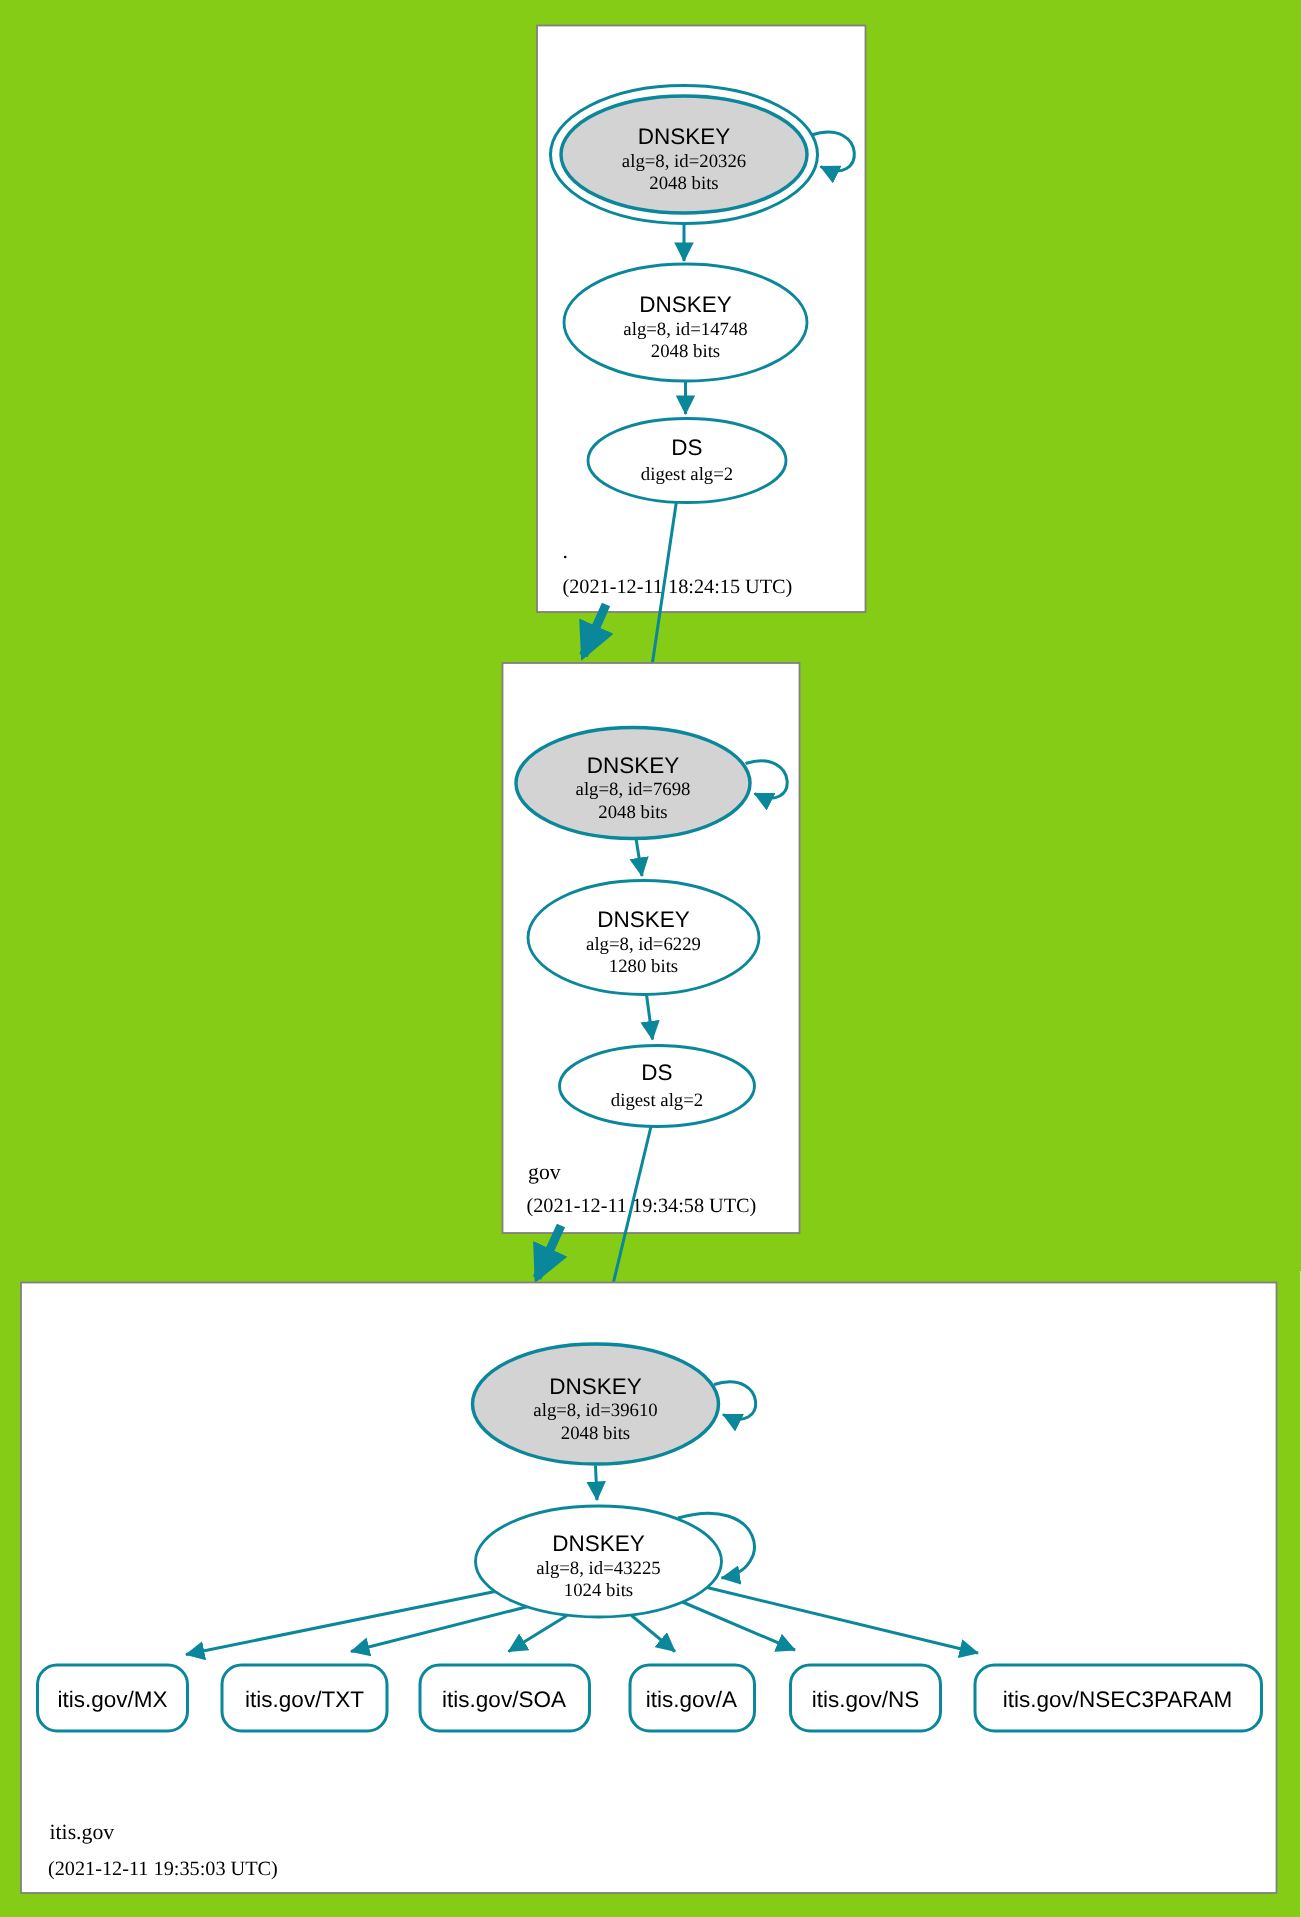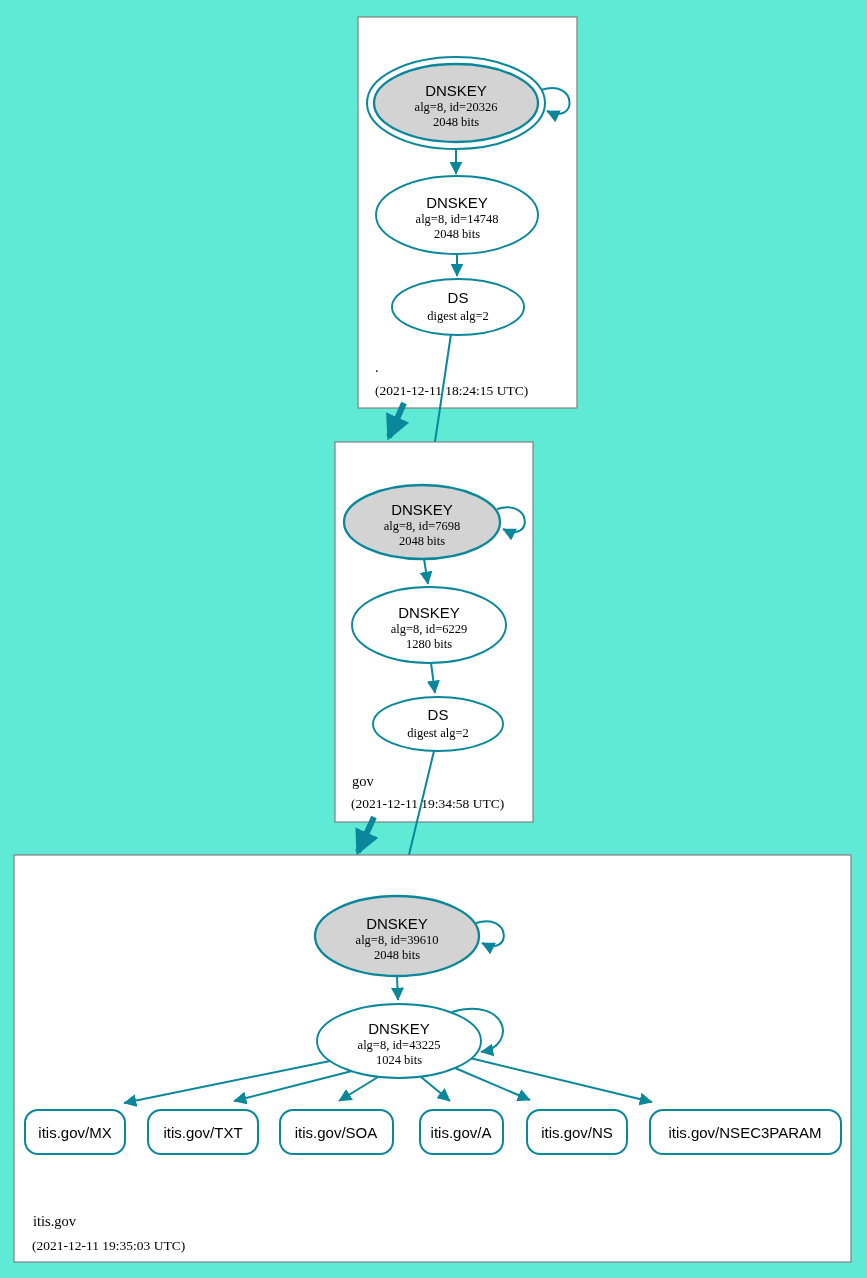--- a/index.html
+++ b/index.html
@@ -1,16 +1,16 @@
 <!DOCTYPE html>
 <html><head>
 <meta charset="utf-8">
 <style>
   html,body { margin:0; padding:0; background:#ffffff; }
-  .canvas { position:relative; width:867px; height:1278px; background:#5eead4; }
+  .canvas { position:relative; width:867px; height:1278px; background:#84cc16; }
   svg { position:absolute; top:0; left:0; }
   .zone-box { fill:#ffffff; stroke:#808080; stroke-width:1.2; }
   .edge { stroke:#0a879a; stroke-width:2; fill:none; }
   .edge-thick { stroke:#0a879a; stroke-width:6; fill:none; }
   .ellipse-plain { fill:#ffffff; stroke:#0a879a; stroke-width:1.9; }
   .ellipse-sep { fill:#d3d3d3; stroke:#0a879a; stroke-width:2.3; }
   .ellipse-ring { fill:none; stroke:#0a879a; stroke-width:2; }
   .rrset-box { fill:#ffffff; stroke:#0a879a; stroke-width:2; }
   text { fill:#000000; }
   .node-title { font-family:"Liberation Sans", sans-serif; font-size:15px; text-anchor:middle; }

